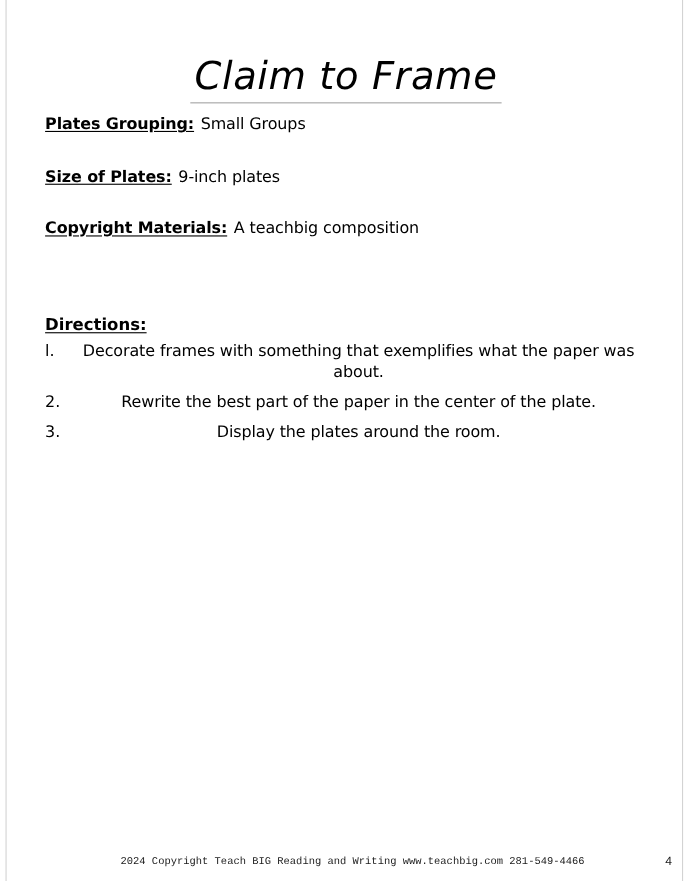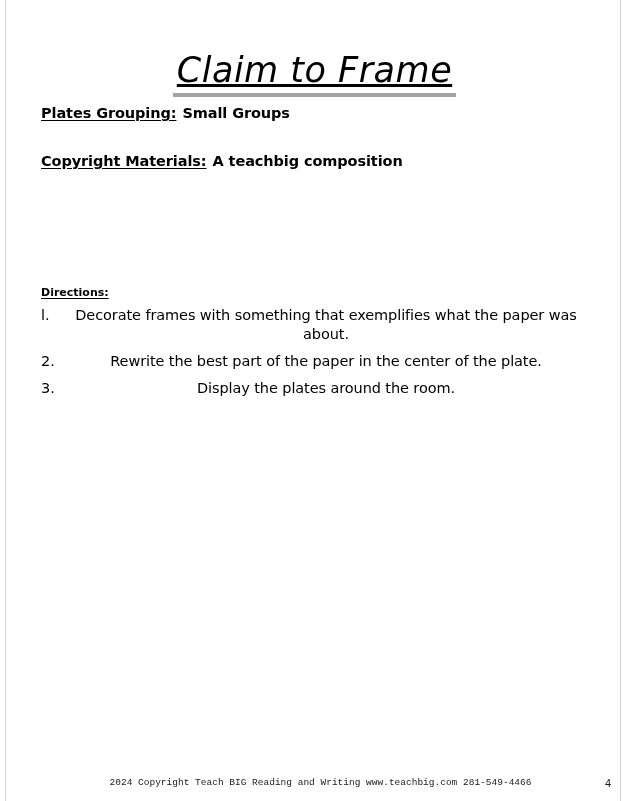--- a/index.html
+++ b/index.html
@@ -39,23 +39,22 @@
     font-family: "DejaVu Sans", sans-serif;
     font-style: italic;
     font-weight: 400;
     font-size: 35px;
     line-height: 1.12;
     letter-spacing: 0.5px;
     white-space: nowrap;
   }
   .doc-title .title-text {
     display: inline-block;
-    border-bottom: 4px solid #a3a3a3;
+    border-bottom: 1px solid #a3a3a3;
     padding: 0 4px 2px 4px;
-    text-decoration: underline;
   }
 
   
   .body-block {
     position: absolute;
     left: 41px;
     top: 104px;
     right: 40px;
   }
 
@@ -68,36 +67,36 @@
   }
 
   .field-label {
     font-weight: 700;
     text-decoration: underline;
     text-underline-offset: 2px;
     letter-spacing: -0.1px;
   }
 
   .field-value {
-    font-weight: 700;
+    font-weight: 400;
     margin-left: 6px;
     letter-spacing: -0.1px;
   }
 
   
   .directions {
     position: absolute;
     left: 41px;
     top: 286px;
     right: 40px;
   }
 
   .directions-heading {
     font-family: "DejaVu Sans", sans-serif;
-    font-size: 11px;
+    font-size: 15px;
     font-weight: 700;
     text-decoration: underline;
     text-underline-offset: 2px;
     margin-bottom: 7px;
   }
 
   .directions-list {
     list-style: none;
     margin: 0;
     padding: 0;
@@ -165,20 +164,23 @@
   <h1 class="doc-title">
     <span class="title-text">Claim to Frame</span>
   </h1>
 
   <div class="body-block">
 
     <div class="field-row">
       <span class="field-label">Plates Grouping:</span><span class="field-value">Small Groups</span>
     </div>
 
+    <div class="field-row">
+      <span class="field-label">Size of Plates:</span><span class="field-value">9-inch plates</span>
+    </div>
 
 
     <div class="field-row">
       <span class="field-label">Copyright Materials:</span><span class="field-value">A teachbig composition</span>
     </div>
 
   </div>
 
   <div class="directions">
     <div class="directions-heading">Directions:</div>

